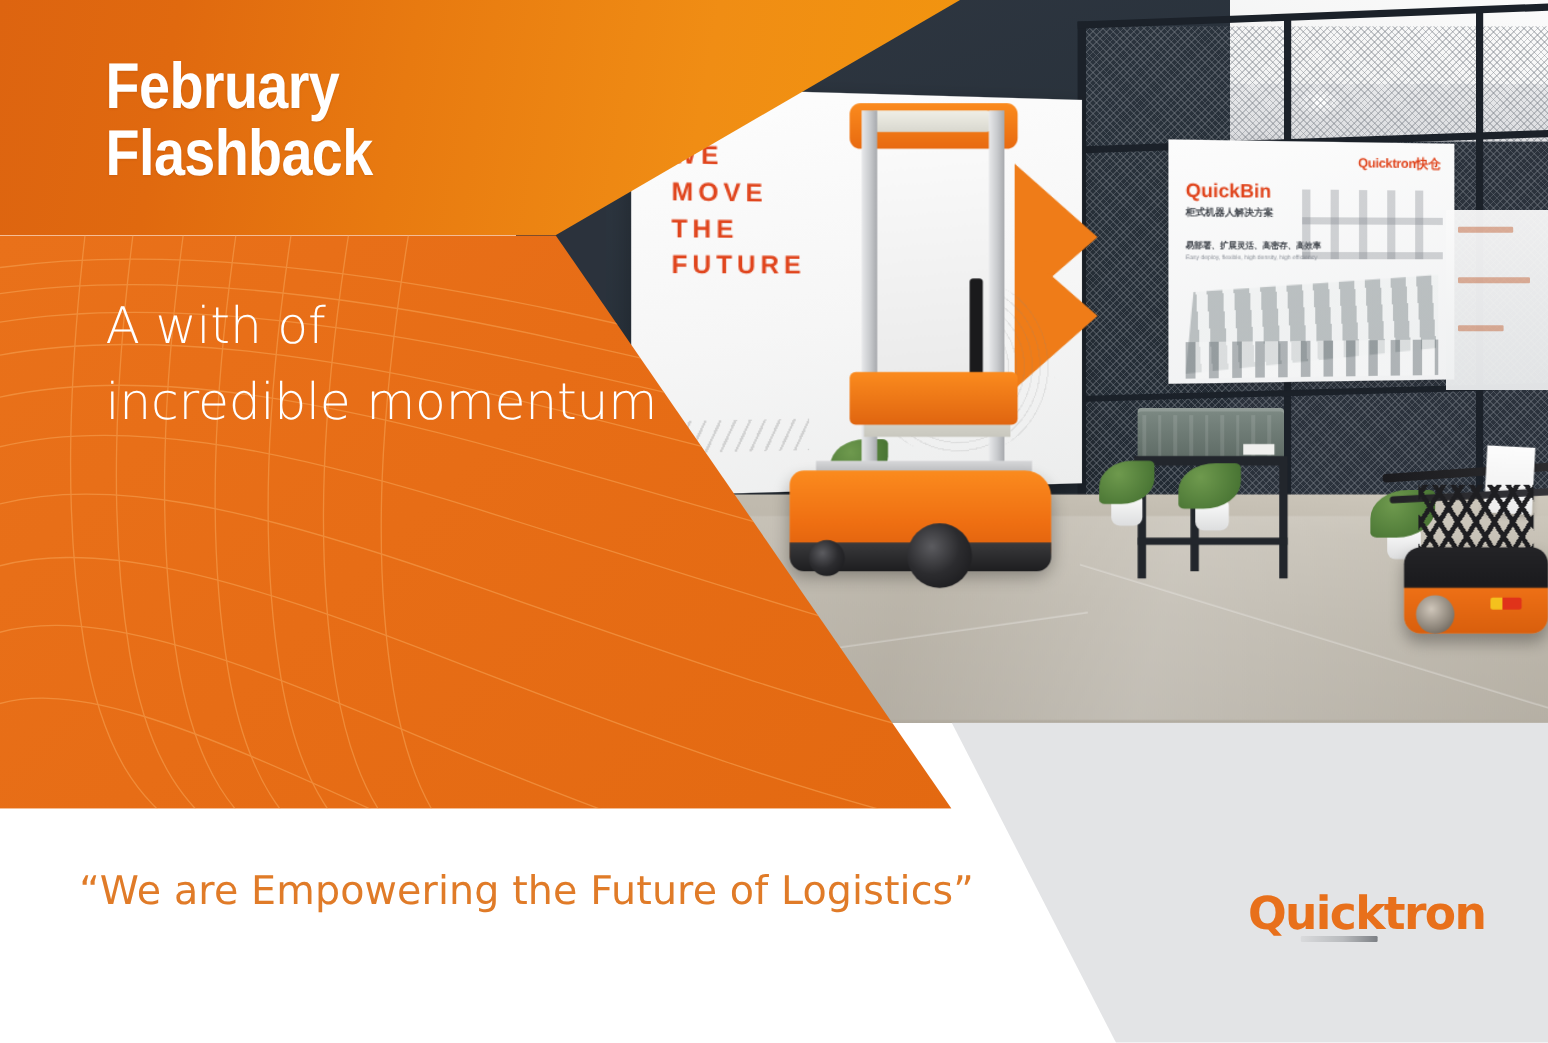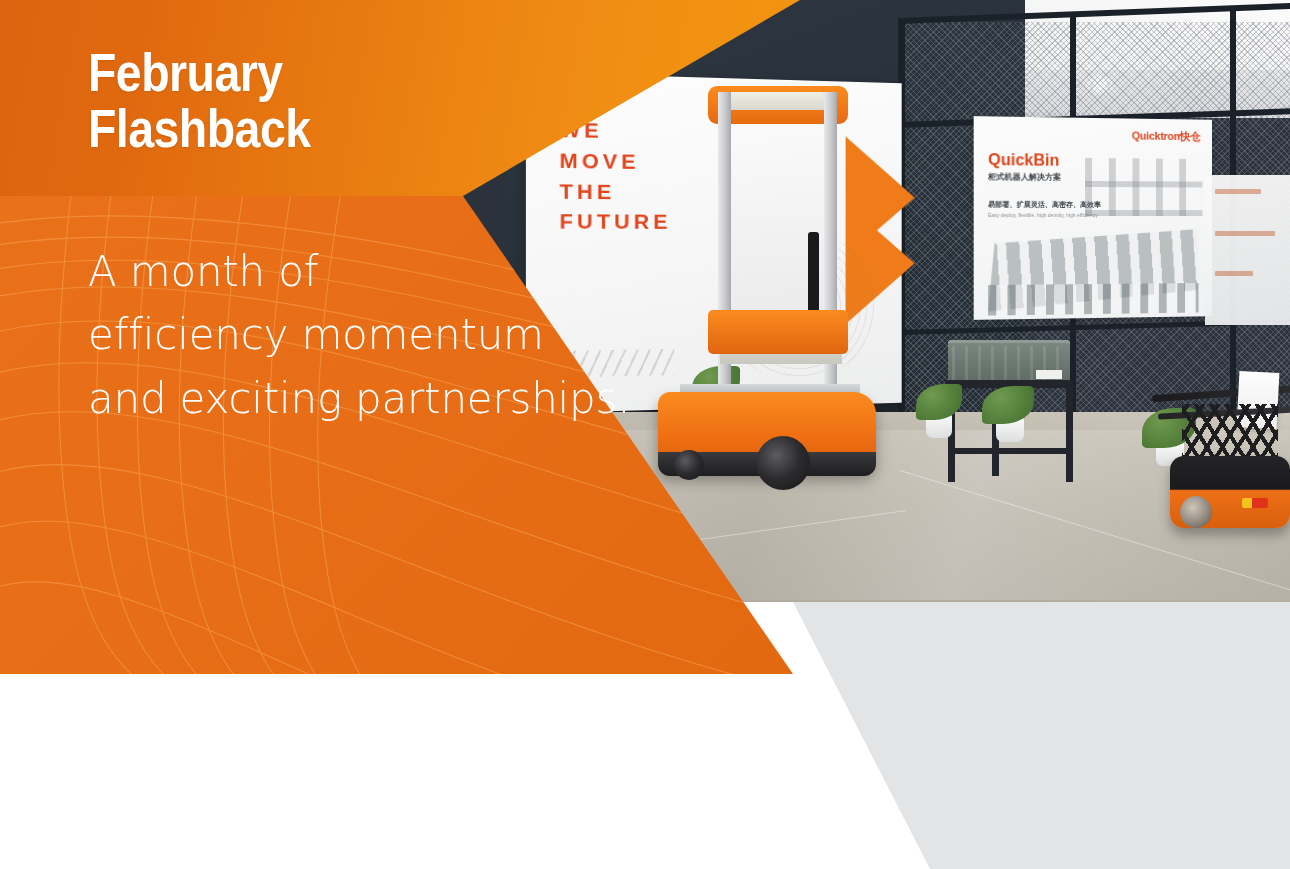--- a/index.html
+++ b/index.html
@@ -341,23 +341,27 @@
       <path d="M342,-10 C316,146 310,270 328,380 C344,476 378,510 412,536"></path>
     </g>
   </svg>
 
   <div class="title">
     <span>February</span>
     <span>Flashback</span>
   </div>
 
   <div class="lede">
-    <span>A month of</span>
-    <span>efficiency momentum</span>
-    <span>and exciting partnerships.</span>
+    <span>A with of</span>
+    <span>incredible momentum</span>
   </div>
 
   <div class="gray-panel"></div>
   <div class="white-band"></div>
 
-
+  <div class="tagline">“We are Empowering the Future of Logistics”</div>
+
+  <div class="logo">
+    <div class="logo-word">Quicktron</div>
+    <div class="logo-dash"></div>
+  </div>
 
 </div>
 
 </body></html>

